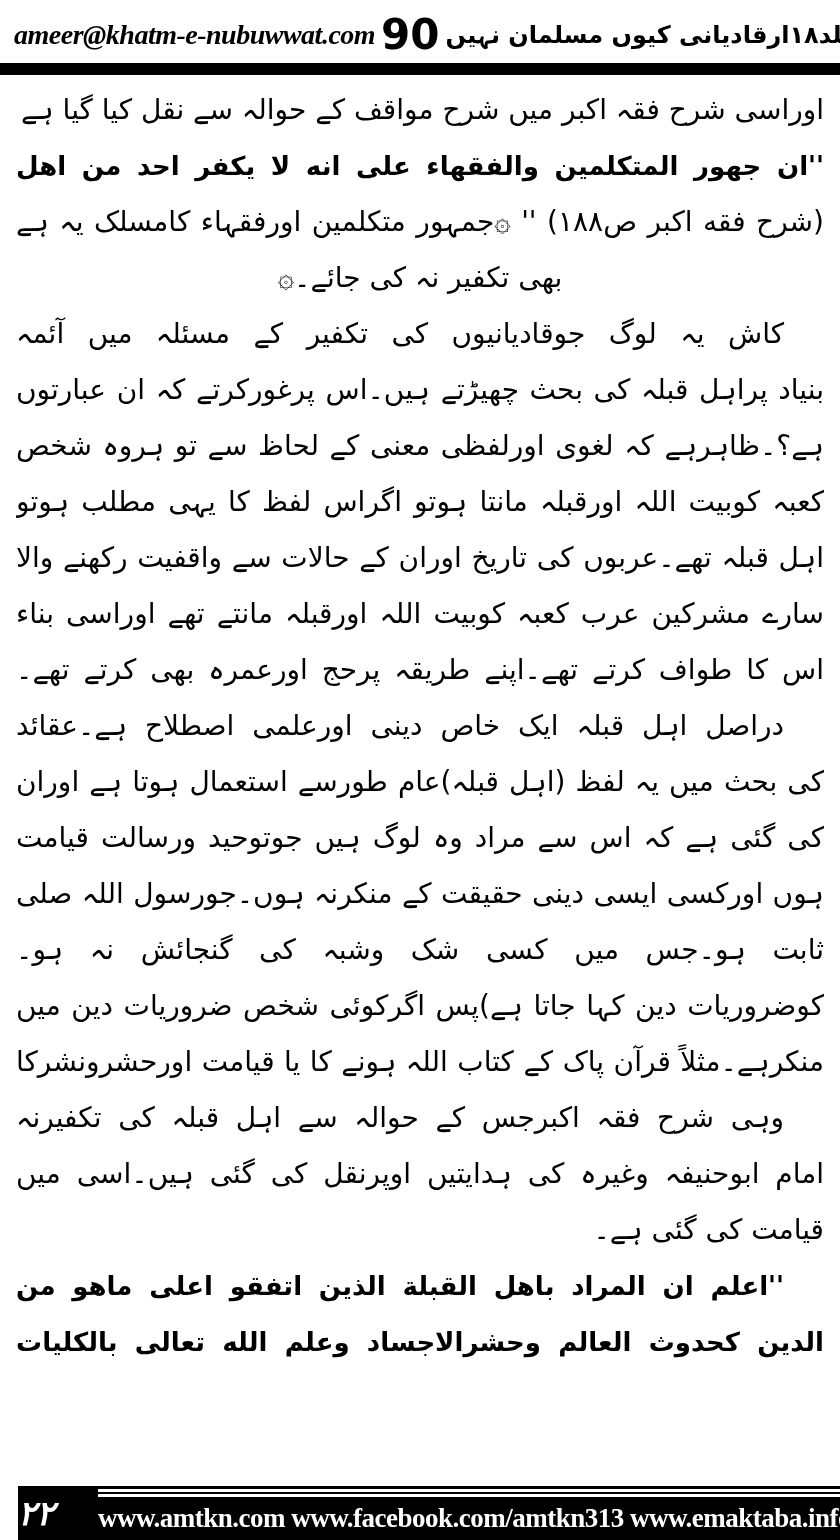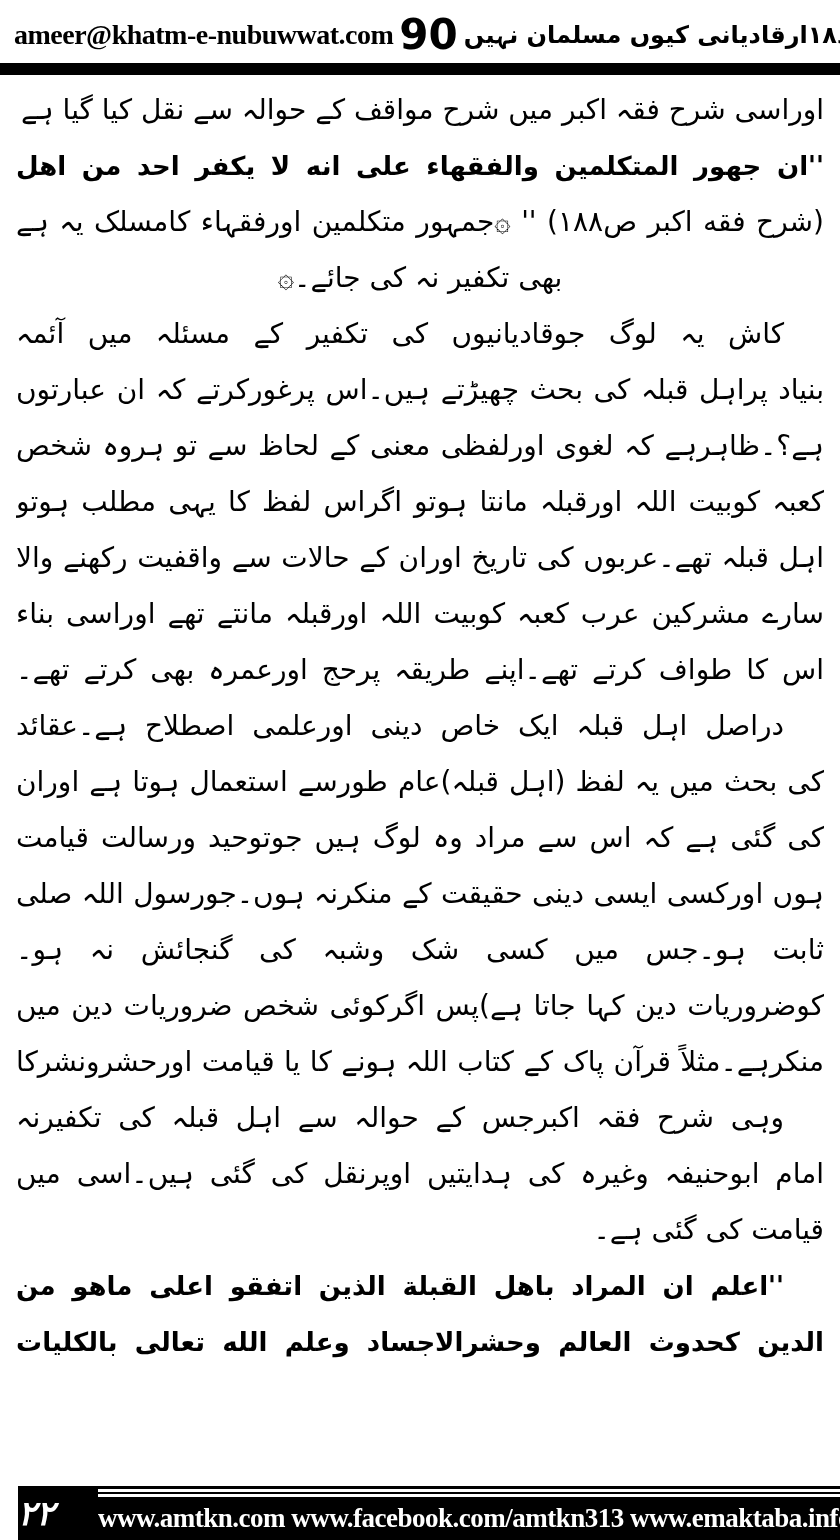--- a/index.html
+++ b/index.html
@@ -10,21 +10,21 @@
     position:relative;overflow:hidden;
   }
   
   .header{
     position:absolute;top:0;left:0;width:840px;height:64px;
     display:flex;align-items:center;justify-content:space-between;
     padding:6px 14px 0 14px;box-sizing:border-box;
   }
   .email{
     font-family:"Liberation Serif",serif;font-weight:bold;
-    font-size:28px;letter-spacing:-0.5px;direction:ltr;white-space:nowrap;
+    font-size:28px;letter-spacing:-0.5px;direction:ltr;white-space:nowrap;font-style:italic;
   }
   .pagenum{
     font-size:42px;font-weight:bold;line-height:1;
     font-family:"DejaVu Sans",sans-serif;padding:0 6px;
   }
   .booktitle{
     direction:rtl;font-weight:bold;font-size:24px;white-space:nowrap;
     font-family:"DejaVu Sans",sans-serif;letter-spacing:-0.5px;
   }
   .topbar{

